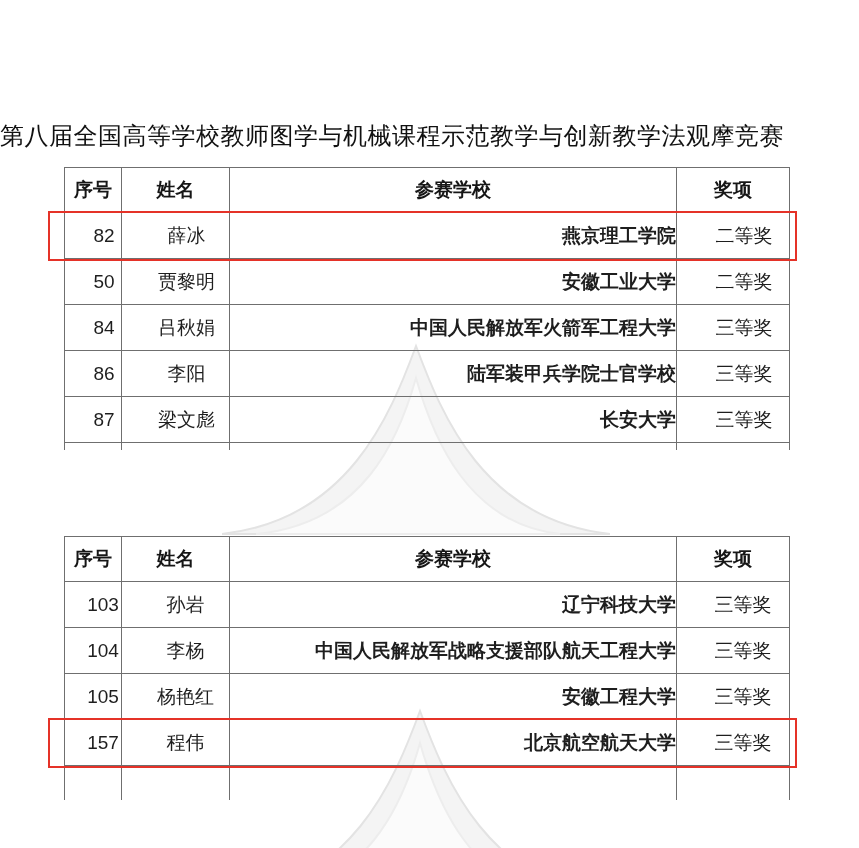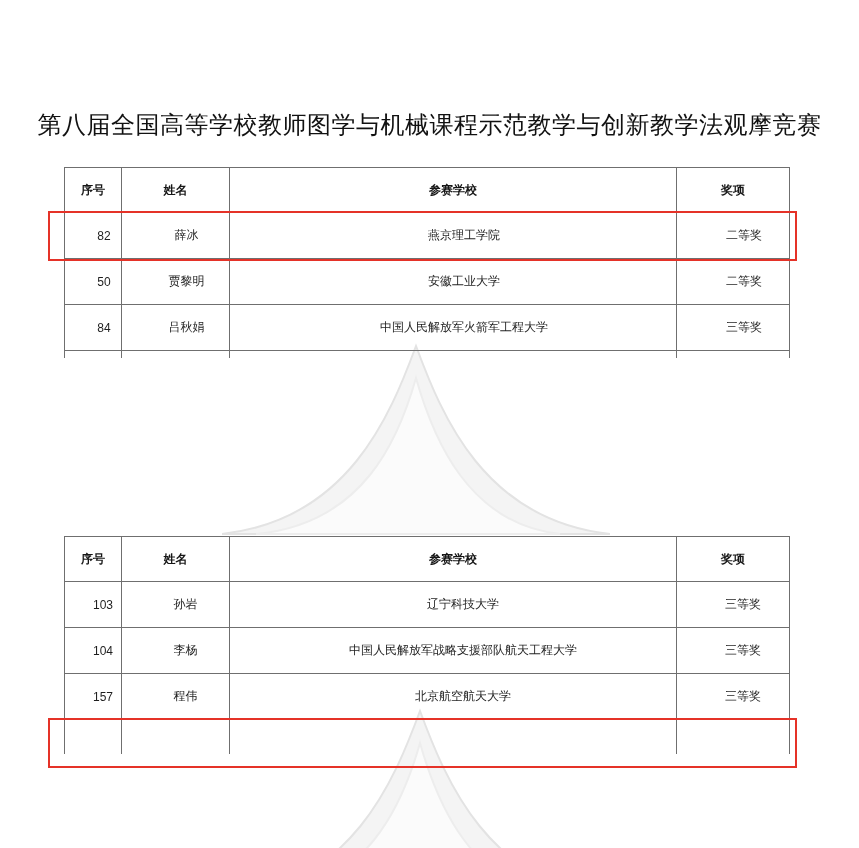--- a/index.html
+++ b/index.html
@@ -7,52 +7,52 @@
     position: relative;
     width: 859px; height: 848px;
     background: #ffffff;
     overflow: hidden;
     font-family: "Liberation Sans", sans-serif;
     color: #1e1e1e;
   }
   
   .doc-title {
     position: absolute;
-    top: 10px; left: 0; width: 859px;
-    text-align: center;
+    top: 21px; left: 0; width: 859px;
+    text-align: left;
     font-size: 24px;
     line-height: 46px;
     letter-spacing: 0.5px;
     color: #111111;
     z-index: 2;
     white-space: pre;
   }
   
   .watermark { position: absolute; z-index: 0; }
   
   table.awards {
     position: absolute;
     border-collapse: collapse;
     table-layout: fixed;
     z-index: 1;
     background: transparent;
   }
   table.awards th, table.awards td {
     border: 1px solid var(--border-gray, #6f6f6f);
-    font-size: 12px;
+    font-size: 19px;
     text-align: center;
     padding: 0;
     background: transparent;
     overflow: hidden;
     white-space: nowrap;
   }
   table.awards th { font-weight: bold; height: 44px; color: #161616; }
   #table-0 td { height: 45px; padding-left: 22px; }
   #table-1 td { height: 45px; padding-left: 20px; }
-  table.awards td.school { text-align: center; padding-left: 13px; }
+  table.awards td.school { text-align: right; padding-left: 13px; font-weight: bold; }
   table.awards tr.partial td { border-bottom: none; }
   #table-0 tr.partial td { height: 7px; }
   #table-1 tr.partial td { height: 34px; }
   
   .hl-box {
     position: absolute;
     box-sizing: border-box;
     border: 2px solid var(--highlight-red, #e53228);
     background: transparent;
     z-index: 3;
@@ -103,20 +103,32 @@
           <td class="name">贾黎明</td>
           <td class="school">安徽工业大学</td>
           <td class="award">二等奖</td>
         </tr>
         <tr>
           <td class="no">84</td>
           <td class="name">吕秋娟</td>
           <td class="school">中国人民解放军火箭军工程大学</td>
           <td class="award">三等奖</td>
         </tr>
+        <tr>
+          <td class="no">86</td>
+          <td class="name">李阳</td>
+          <td class="school">陆军装甲兵学院士官学校</td>
+          <td class="award">三等奖</td>
+        </tr>
+        <tr>
+          <td class="no">87</td>
+          <td class="name">梁文彪</td>
+          <td class="school">长安大学</td>
+          <td class="award">三等奖</td>
+        </tr>
         <tr class="partial">
           <td></td>
           <td></td>
           <td></td>
           <td></td>
         </tr>
       </tbody>
     </table>
 
   <table class="awards" id="table-1" style="left:64px; top:536px;">
@@ -141,20 +153,26 @@
           <td class="school">辽宁科技大学</td>
           <td class="award">三等奖</td>
         </tr>
         <tr>
           <td class="no">104</td>
           <td class="name">李杨</td>
           <td class="school">中国人民解放军战略支援部队航天工程大学</td>
           <td class="award">三等奖</td>
         </tr>
         <tr>
+          <td class="no">105</td>
+          <td class="name">杨艳红</td>
+          <td class="school">安徽工程大学</td>
+          <td class="award">三等奖</td>
+        </tr>
+        <tr>
           <td class="no">157</td>
           <td class="name">程伟</td>
           <td class="school">北京航空航天大学</td>
           <td class="award">三等奖</td>
         </tr>
         <tr class="partial">
           <td></td>
           <td></td>
           <td></td>
           <td></td>

